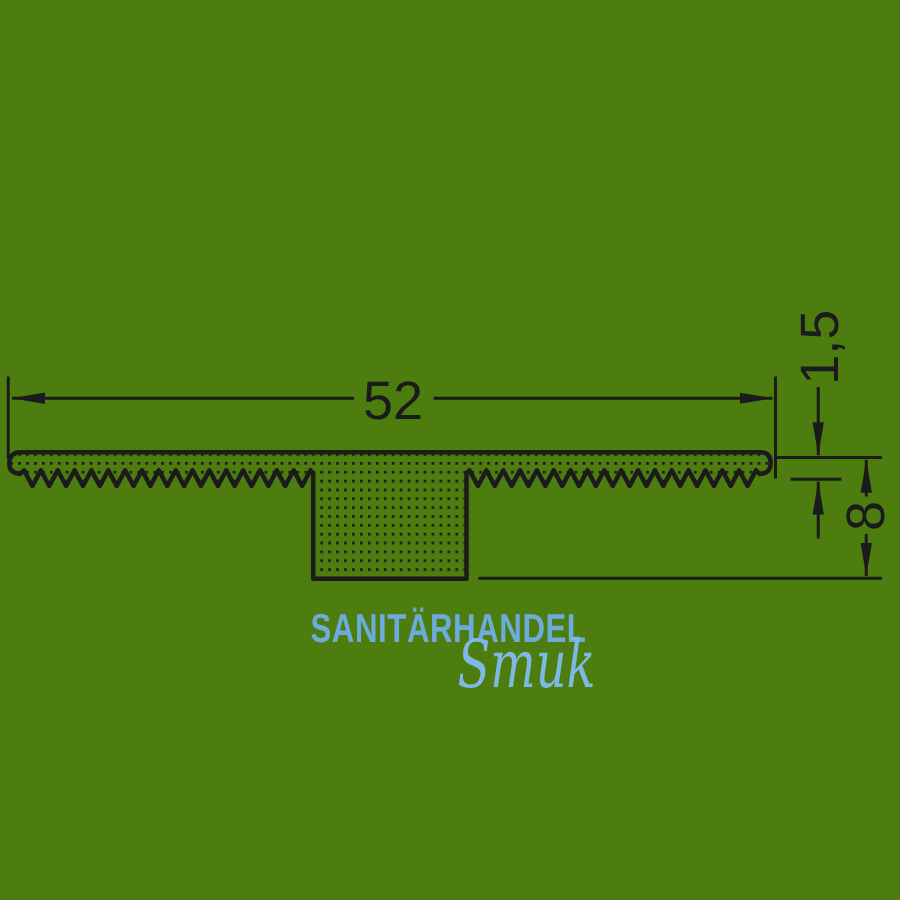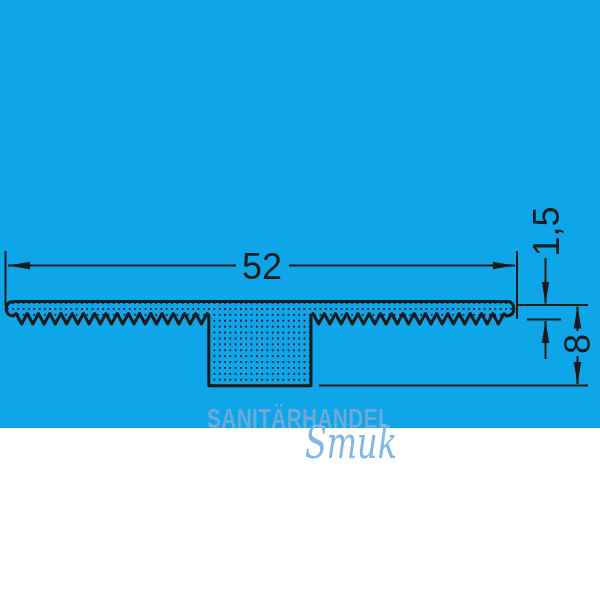--- a/index.html
+++ b/index.html
@@ -7,22 +7,22 @@
     padding: 0;
     background: #ffffff;
     width: 600px;
     height: 600px;
     overflow: hidden;
     font-family: "Liberation Sans", sans-serif;
   }
   .canvas {
     position: relative;
     width: 600px;
-    height: 428px;
-    background: #0ea5e9;
+    height: 600px;
+    background: #4d7c0f;
   }
   svg { display: block; }
   .dim-text {
     font-family: "Liberation Sans", sans-serif;
     font-size: 36px;
     fill: #1b1b1b;
   }
   .wm-main {
     font-family: "Liberation Sans", sans-serif;
     font-weight: bold;

